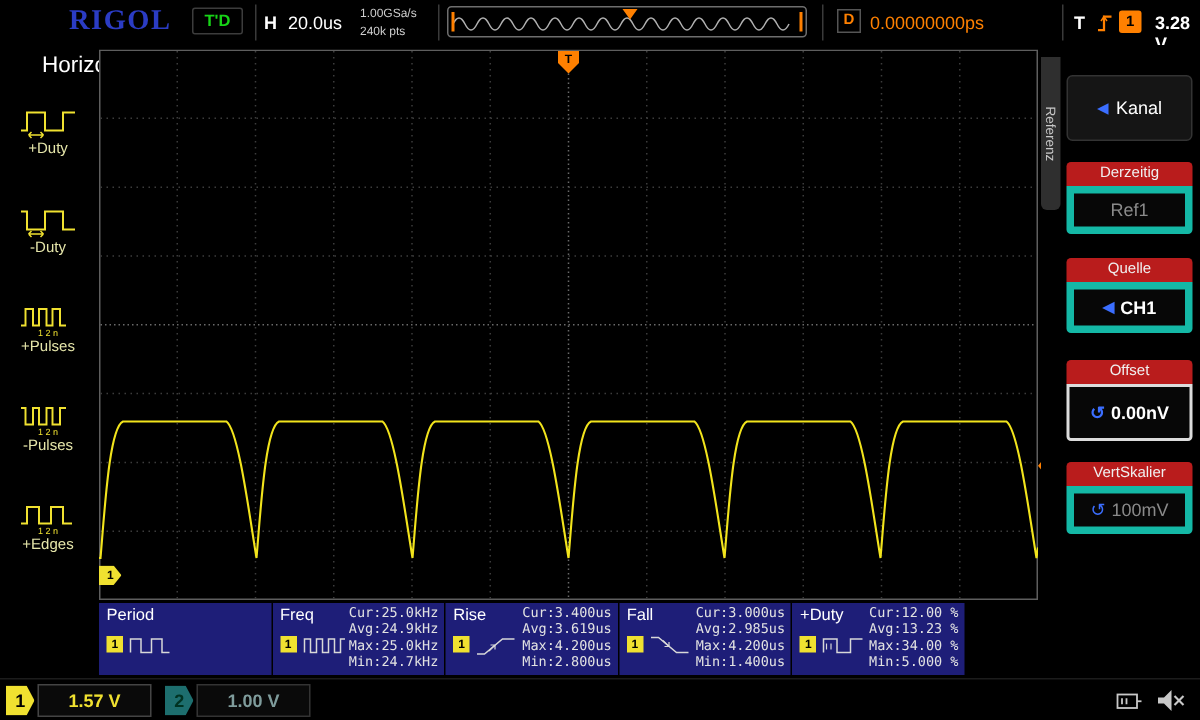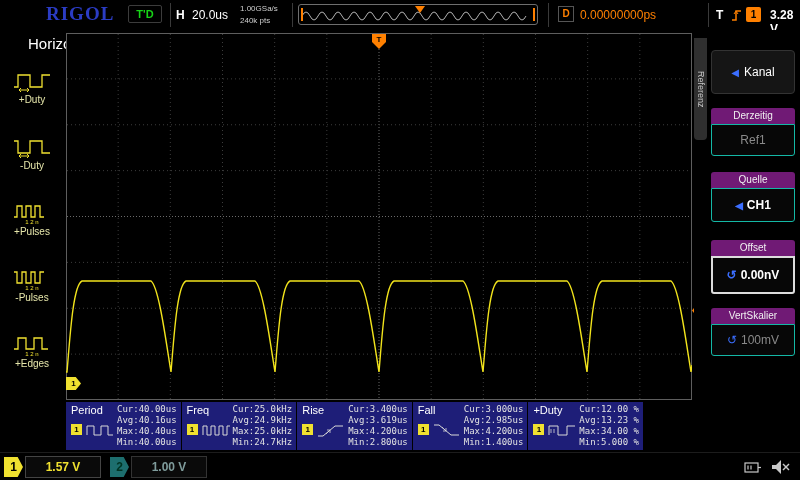--- a/index.html
+++ b/index.html
@@ -42,22 +42,22 @@
   .mp-badge { position:absolute; left:5px; top:22px; width:11px; height:11px; background:#f0e130; color:#000; font-size:8px; font-weight:bold; text-align:center; line-height:11px; }
   .mp-icon { position:absolute; left:19px; top:20px; }
   .mp-vals { position:absolute; right:4px; top:2px; text-align:right; color:#e2e2e2; font-size:9px; line-height:11px; font-family:"DejaVu Sans Mono", monospace; }
 
   
   .rightbar { position:absolute; left:694px; top:30px; width:106px; height:422px; background:#000; }
   .rtab { position:absolute; left:0; top:8px; width:13px; height:102px; background:#2f2f2f; color:#c8c8c8; font-size:9px; writing-mode:vertical-rl; display:flex; align-items:center; justify-content:center; border-radius:0 0 4px 4px; }
   .ritem { position:absolute; left:17px; width:84px; }
   .kanal { top:20px; height:44px; background:#151515; border:1px solid #333; border-radius:4px; display:flex; align-items:center; justify-content:center; gap:5px; color:#fff; font-size:12px; }
   .blue-ar { color:#3b6eff; font-size:10px; }
-  .rlabel { height:16px; background:#701a75; color:#f0f0f0; font-size:10px; line-height:16px; text-align:center; border-radius:3px 3px 0 0; }
-  .rbox { background:#070707; border:1px solid #14b8a6; border-radius:0 0 3px 3px; display:flex; align-items:center; justify-content:center; gap:4px; color:#fff; font-size:12px; }
+  .rlabel { height:16px; background:#b91c1c; color:#f0f0f0; font-size:10px; line-height:16px; text-align:center; border-radius:3px 3px 0 0; }
+  .rbox { background:#070707; border:5px solid #14b8a6; border-radius:0 0 3px 3px; display:flex; align-items:center; justify-content:center; gap:4px; color:#fff; font-size:12px; }
   .rot { color:#3b6eff; font-size:12px; }
   .dim { color:#8a8a8a; }
   .savebtn { top:358px; height:44px; background:#3f3f3f; border-radius:4px; color:#fff; font-size:12px; display:flex; align-items:center; justify-content:center; }
 
   
   .bottombar { position:absolute; left:0; top:452px; width:800px; height:28px; background:#000; border-top:1px solid #1c1c1c; }
   .ch-tag { position:absolute; top:4px; width:19px; height:20px; font-weight:bold; font-size:12px; text-align:center; line-height:20px; clip-path:polygon(0 0, 72% 0, 100% 50%, 72% 100%, 0 100%); }
   .ch-box { position:absolute; top:3px; width:76px; height:22px; background:#0a0a0a; border:1px solid #444; font-weight:bold; font-size:12px; text-align:center; line-height:20px; }
 </style>
 </head>
@@ -178,26 +178,20 @@
   <div class="ch-marker">1</div>
 
   <div class="measrow">
 
     <div class="mpanel">
       <div class="mp-name">Period</div>
       <div class="mp-badge">1</div>
       <svg class="mp-icon" width="30" height="16">
         <path d="M2,13 v-9 h7 v9 h7 v-9 h7 v9 h5" stroke="#d8d8d8" fill="none" stroke-width="1"></path>
       </svg>
-      <div class="mp-vals">
-        <div>Cur:40.00us</div>
-          <div>Avg:40.16us</div>
-        <div>Max:40.40us</div>
-          <div>Min:40.00us</div>
-      </div>
     </div>
 
     <div class="mpanel">
       <div class="mp-name">Freq</div>
       <div class="mp-badge">1</div>
       <svg class="mp-icon" width="30" height="16">
         <path d="M2,13 v-9 h4 v9 h4 v-9 h4 v9 h4 v-9 h4 v9 h4 v-9 h3" stroke="#d8d8d8" fill="none" stroke-width="1"></path>
       </svg>
       <div class="mp-vals">
         <div>Cur:25.0kHz</div>

